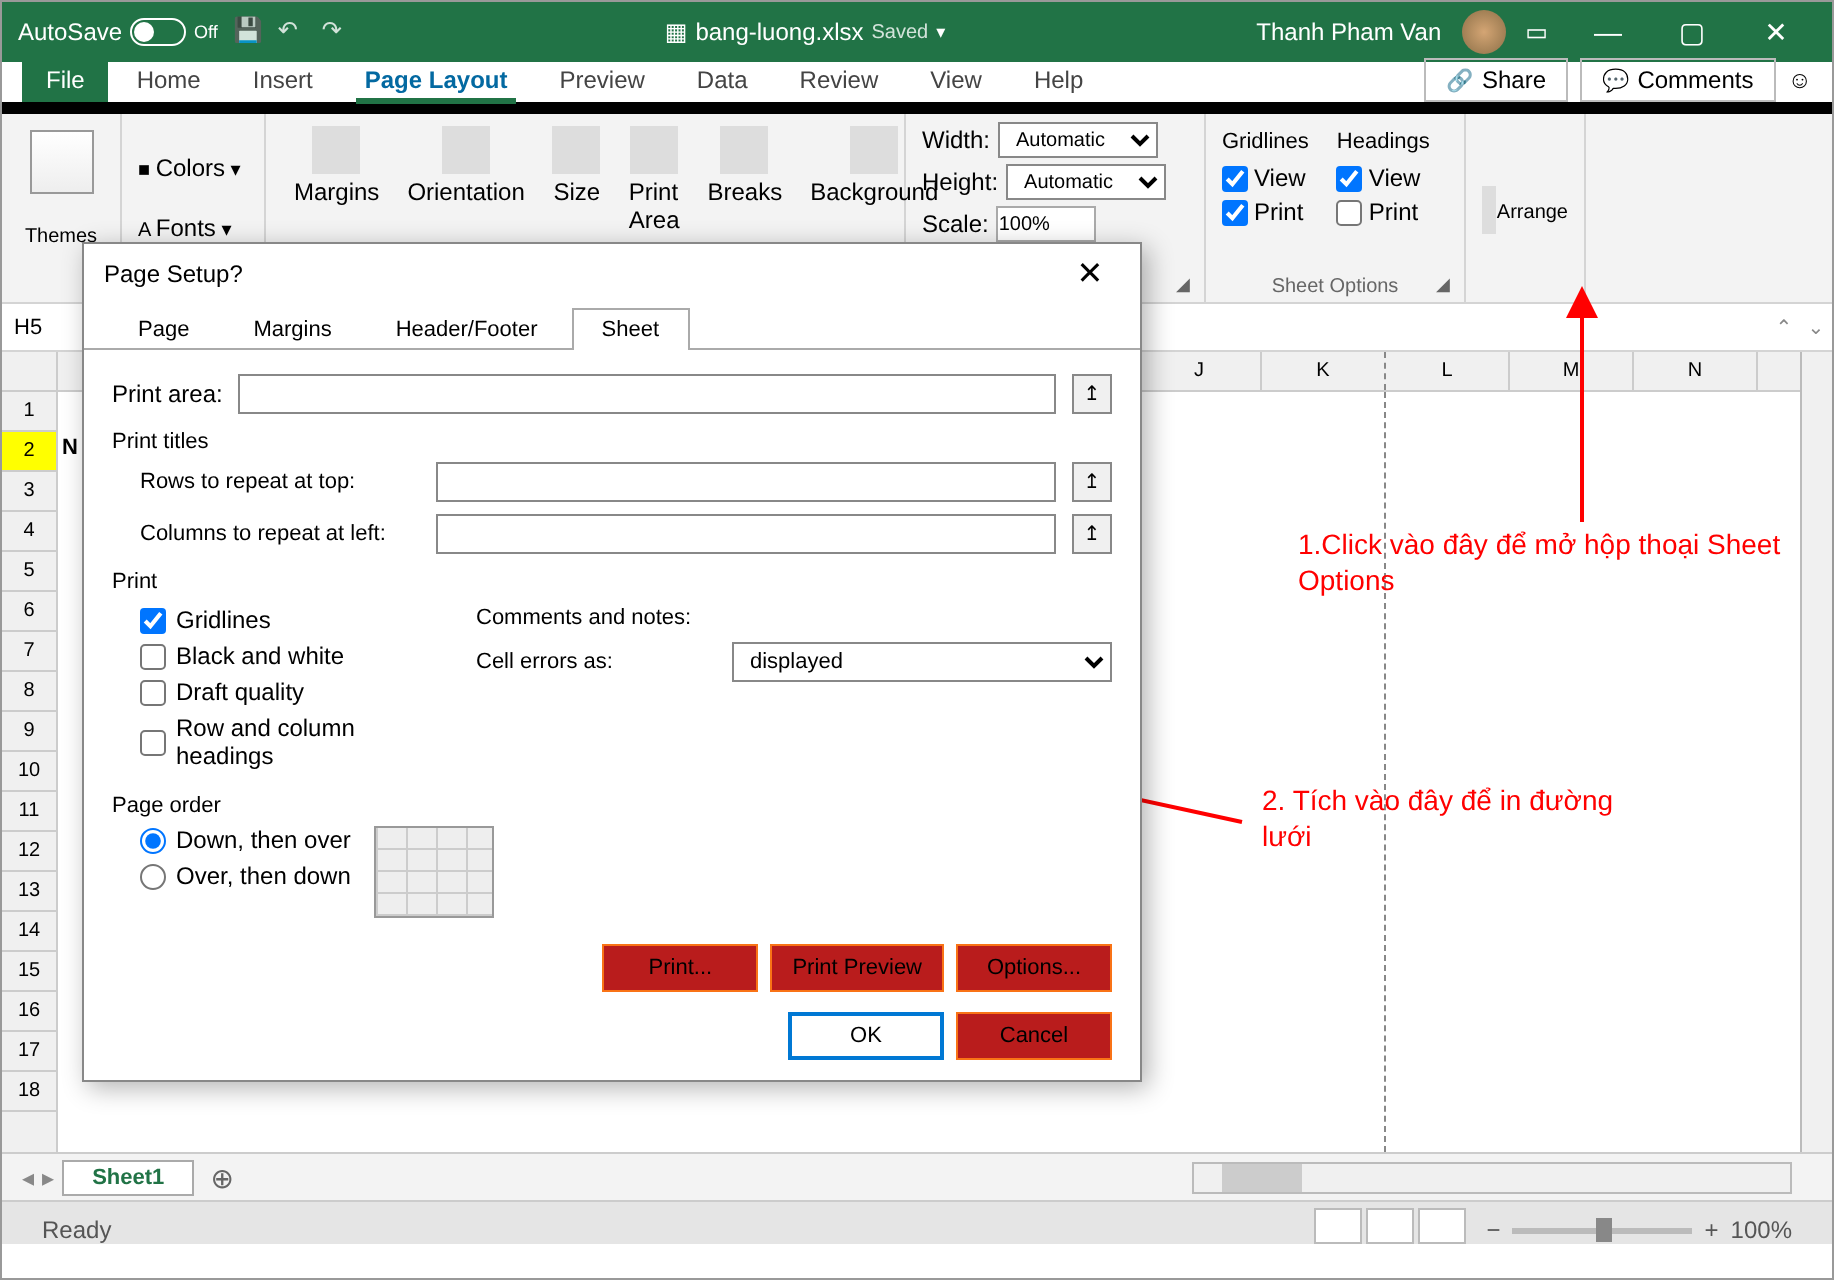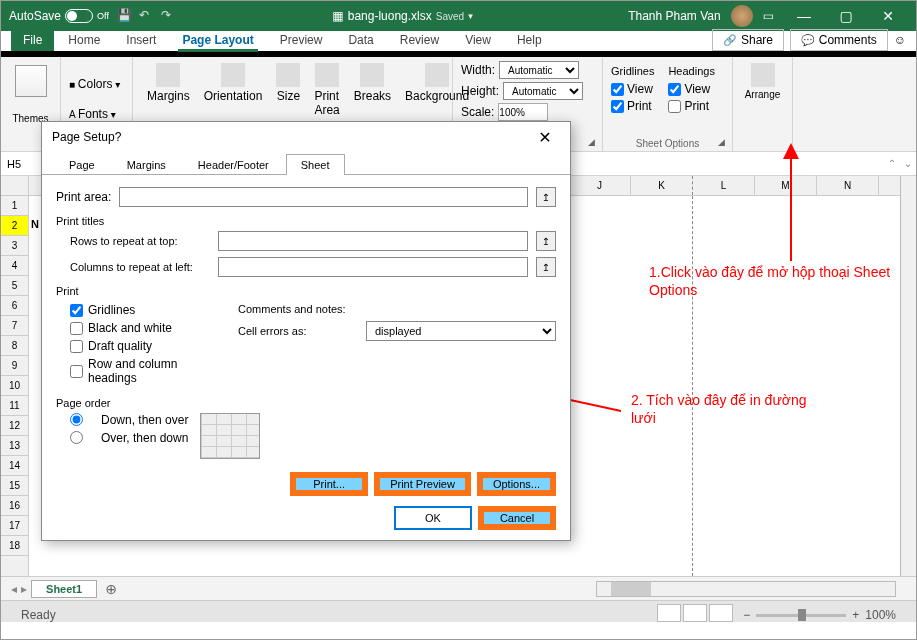--- a/index.html
+++ b/index.html
@@ -33,21 +33,21 @@
 .big-btn{display:flex;flex-direction:column;align-items:center;padding:2px 6px;font-size:10px;cursor:pointer}
 .big-btn .ico{width:24px;height:24px;background:#ddd;margin-bottom:2px}
 .pagesetup-grp{display:flex;gap:2px}
 .scale-row{display:flex;align-items:center;gap:4px;font-size:10px;margin-bottom:3px}
 .scale-row input{width:70px;height:18px;font-size:10px;border:1px solid #aaa}
 .scale-row select{width:80px;height:18px;font-size:10px}
 .sheet-opts{display:flex;gap:14px;padding-top:4px}
 .sheet-col{display:flex;flex-direction:column;gap:3px;font-size:11px}
 .sheet-col .hdr{font-size:11px;margin-bottom:2px}
 .chk{display:flex;align-items:center;gap:3px;font-size:11px}
-.arrange-grp{width:60px;display:flex;flex-direction:column;align-items:center;padding-top:6px}
+.arrange-grp{width:60px;display:flex;flex-direction:row;align-items:center;padding-top:6px}
 .namebox-row{height:24px;display:flex;align-items:center;border-bottom:1px solid #d4d4d4;background:#fff}
 .namebox{width:50px;border-right:1px solid #ccc;padding:2px 6px;font-size:11px}
 .fx-box{padding:2px 6px;font-size:11px;color:#888;flex:1}
 .chev{width:16px;text-align:center;color:#888;font-size:10px}
 .sheet-area{position:relative;height:400px;display:flex}
 .row-hdrs{width:28px;background:#f0f0f0;border-right:1px solid #ccc}
 .row-hdr{height:20px;border-bottom:1px solid #ccc;font-size:10px;display:flex;align-items:center;justify-content:center}
 .row-hdr.yellow{background:#ffff00}
 .col-area{flex:1;overflow:hidden}
 .col-hdrs{height:20px;background:#f0f0f0;display:flex;border-bottom:1px solid #ccc}
@@ -65,25 +65,25 @@
 .dlg-body{border-top:1px solid #aaa;margin-top:-1px;padding:12px 14px;font-size:11px}
 .fld-row{display:flex;align-items:center;gap:8px;margin-bottom:6px}
 .fld-row label{font-size:11px}
 .fld-row input[type=text]{flex:1;height:20px;border:1px solid #888;padding:0 4px}
 .range-btn{width:20px;height:20px;border:1px solid #888;background:#f0f0f0;display:flex;align-items:center;justify-content:center;font-size:10px;cursor:pointer}
 .section-lbl{font-size:11px;margin:8px 0 4px}
 .indent{margin-left:14px}
 .dlg-chk{display:flex;align-items:center;gap:5px;margin-bottom:4px;font-size:11px}
 .two-col{display:flex;gap:60px;margin-top:6px}
 .combo{width:190px;height:20px;border:1px solid #888;font-size:11px;padding:0 4px;background:#fff}
-.radio-row{display:flex;align-items:flex-start;gap:18px;margin-bottom:4px;font-size:11px}
+.radio-row{display:flex;align-items:center;gap:5px;margin-bottom:4px;font-size:11px}
 .order-ill{width:60px;height:46px;border:1px solid #999;background:#eee;display:inline-block;margin-left:12px;vertical-align:top;background-image:repeating-linear-gradient(90deg,#ccc 0,#ccc 1px,transparent 1px,transparent 15px),repeating-linear-gradient(0deg,#ccc 0,#ccc 1px,transparent 1px,transparent 11px)}
 .dlg-btns{position:absolute;bottom:10px;right:14px;display:flex;gap:6px}
 .dlg-btns2{position:absolute;bottom:44px;right:14px;display:flex;gap:6px}
-.btn{min-width:78px;height:24px;border:6px solid #f97316;background:#7dd3fc;font-size:11px;cursor:pointer;padding:0 10px}
+.btn{min-width:78px;height:24px;border:1px solid #f97316;background:#b91c1c;font-size:11px;cursor:pointer;padding:0 10px}
 .btn.primary{border:2px solid #0078d4;background:#fff}
 .sheet-tabs{height:24px;background:#f3f3f3;display:flex;align-items:center;border-top:1px solid #ccc;padding-left:10px;gap:4px}
 .sheet-tab{padding:2px 14px;background:#fff;border:1px solid #aaa;font-size:11px;font-weight:600;color:#217346;cursor:pointer}
 .sheet-add{width:20px;height:20px;display:flex;align-items:center;justify-content:center;font-size:14px;color:#666;cursor:pointer}
 .hscroll{margin-left:auto;width:300px;height:16px;border:1px solid #bbb;background:#f0f0f0;position:relative;margin-right:20px}
 .hscroll::before{content:"";position:absolute;left:14px;width:40px;top:0;bottom:0;background:#ccc}
 .vscroll{position:absolute;right:0;top:0;width:16px;bottom:0;border-left:1px solid #bbb;background:#f0f0f0}
 .status-bar{height:22px;background:#e5e5e5;border-top:1px solid #ccc;display:flex;align-items:flex-end;padding:0 20px;font-size:11px;color:#555}
 .view-btns{margin-left:auto;display:flex;gap:2px}
 .vbtn{width:24px;height:18px;border:1px solid #bbb;background:#fff;cursor:pointer}

